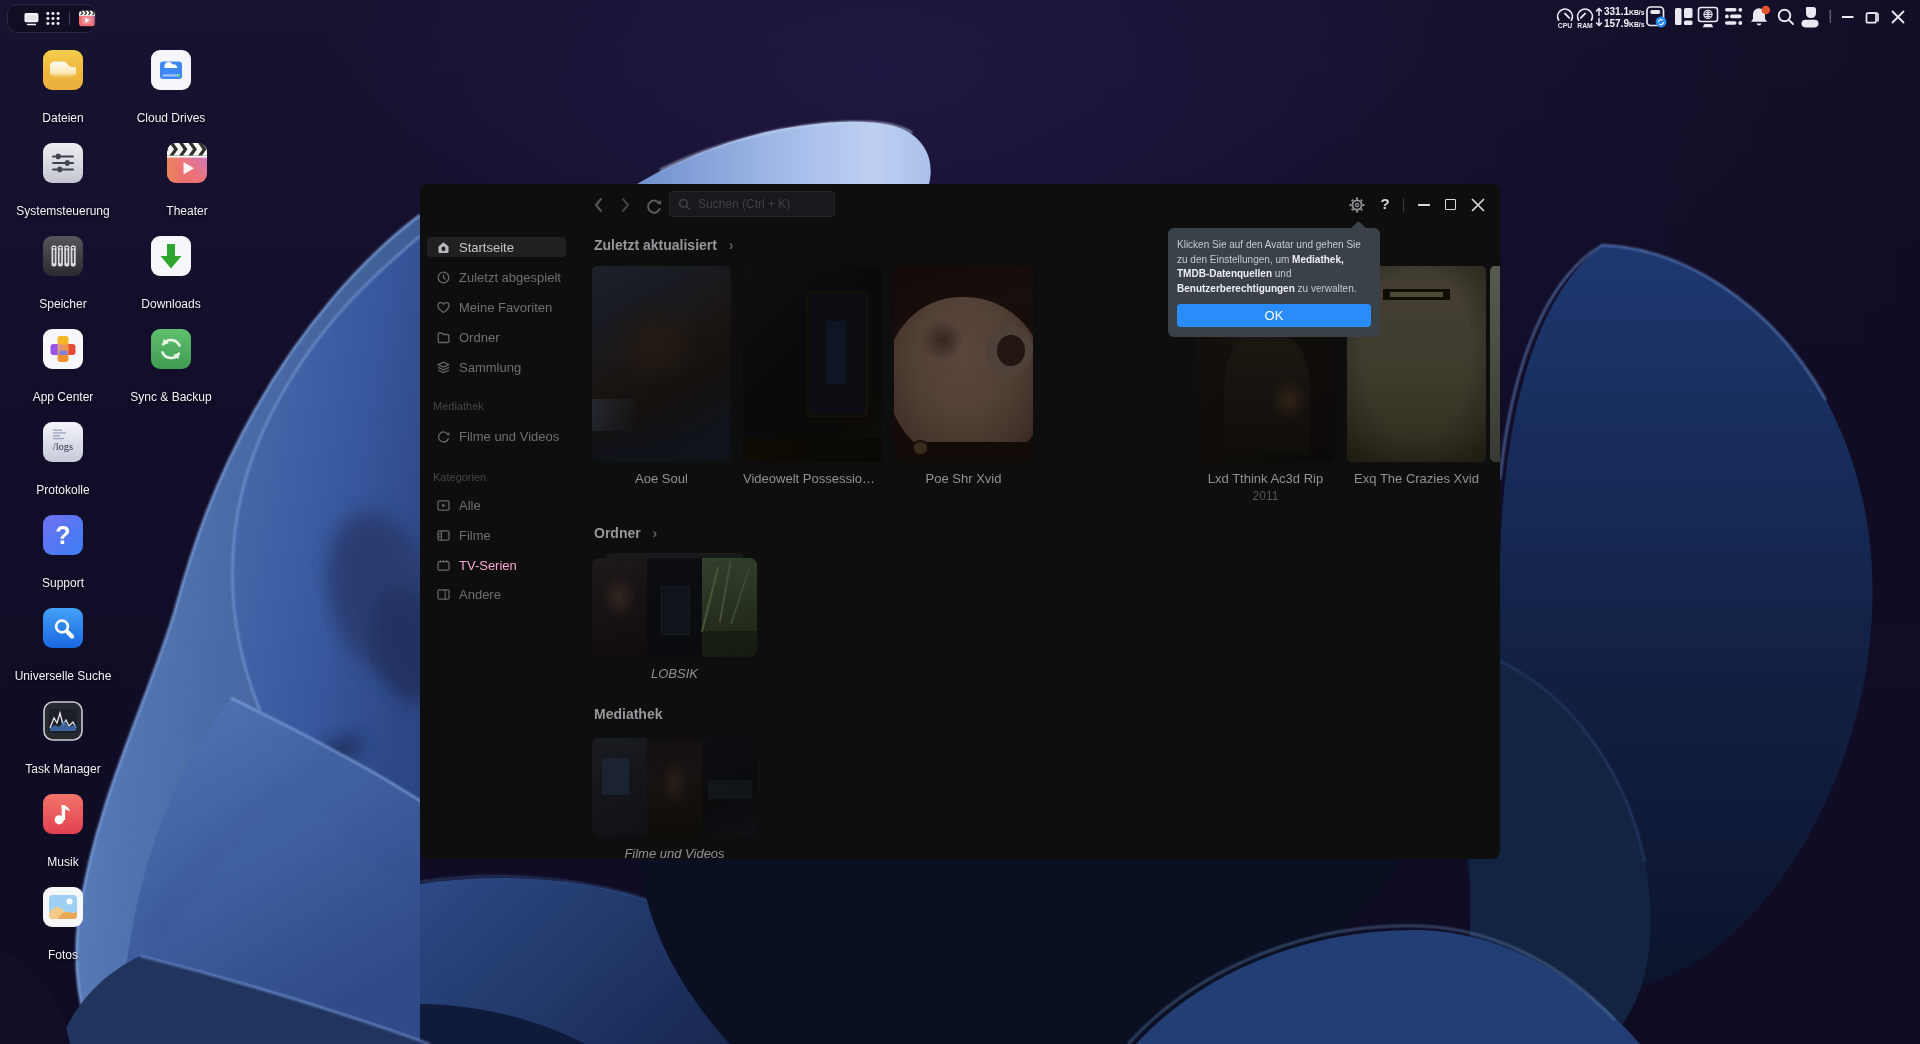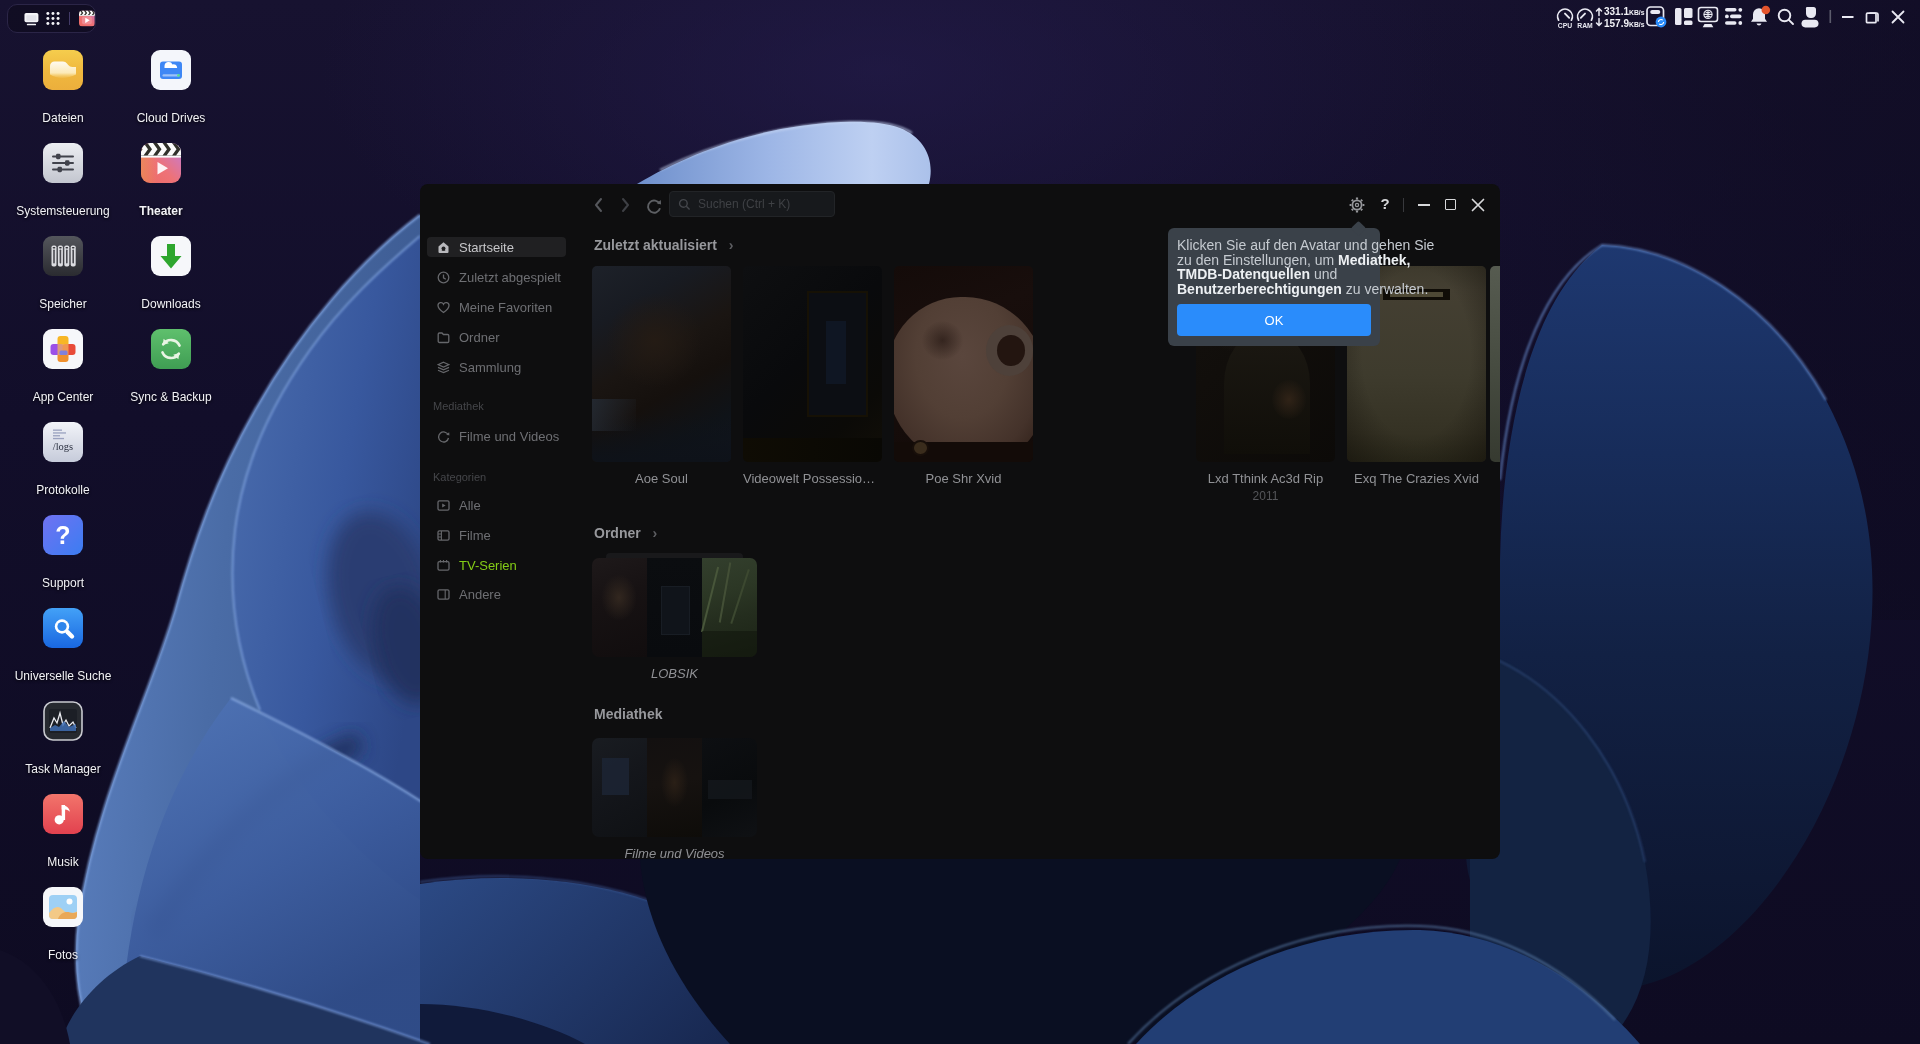--- a/index.html
+++ b/index.html
@@ -16,23 +16,23 @@
   .h-row .chev { color:#5d5e62; font-weight:bold; margin-left:8px; }
   .card { position:absolute; width:139px; }
   .card .img { width:139px; height:196px; border-radius:5px; overflow:hidden; position:relative; }
   .card .t { margin-top:9px; text-align:center; font-size:13px; color:#909195; white-space:nowrap; overflow:hidden; text-overflow:ellipsis; }
   .card .y { margin-top:3px; text-align:center; font-size:12px; color:#55565a; }
   .fcard { position:absolute; width:165px; }
   .fcard .img { width:165px; height:99px; border-radius:7px; overflow:hidden; position:relative; display:flex; }
   .fcard .t { margin-top:9px; text-align:center; font-size:13px; color:#909195; white-space:nowrap;font-style:italic; }
   #tip { position:absolute; left:1168px; top:228px; width:212px; background:#3a4149; border-radius:6px; padding:10px 9px 10px; z-index:40; }
   #tip:before { content:""; position:absolute; top:-5px; right:16px; width:11px; height:11px; background:#3a4149; transform:rotate(45deg); border-radius:2px; }
-  #tip .txt { font-size:14px; line-height:14.6px; color:#c5cad0; white-space:nowrap; }
+  #tip .txt { font-size:10px; line-height:14.6px; color:#c5cad0; white-space:nowrap; }
   #tip .txt b { color:#edf0f3; font-weight:bold; }
-  #tip .ok { margin-top:8px; height:32px; background:#2a8cfb; border-radius:4px; color:#fff; font-size:13px; display:flex; align-items:center; justify-content:center; }
+  #tip .ok { margin-top:8px; height:23px; background:#2a8cfb; border-radius:4px; color:#fff; font-size:13px; display:flex; align-items:center; justify-content:center; }
 </style>
 </head>
 <body>
 <div id="stage">
 <svg id="wall" width="1920" height="1044" viewBox="0 0 1920 1044">
   <defs>
     <linearGradient id="bgv" x1="0" y1="0" x2="0" y2="1">
       <stop offset="0" stop-color="#171230"></stop>
           <stop offset=".4" stop-color="#120e2a"></stop>
           <stop offset="1" stop-color="#0e0b22"></stop>
@@ -283,21 +283,21 @@
           </g>
           <g fill="#41434c">
             <rect x="13" y="10.8" width="4.5" height="5.4" rx="1.4"></rect>
             <rect x="22" y="17.3" width="4.5" height="5.4" rx="1.4"></rect>
             <rect x="14.5" y="23.8" width="4.5" height="5.4" rx="1.4"></rect>
           </g>
         </svg>
 </div>
       <div class="lbl">Systemsteuerung</div>
     </div>
-<div class="dicon" style="left:101px;top:143px;font-weight:bold;">
+<div class="dicon" style="left:127px;top:143px;">
       <div class="g">
 <svg width="40" height="40" viewBox="0 0 40 40">
           <defs>
             <linearGradient id="thg" x1="0" y1="1" x2="1" y2="0">
               <stop offset="0" stop-color="#ed6a63"></stop>
               <stop offset=".45" stop-color="#ee7277"></stop>
               <stop offset=".75" stop-color="#d678ae"></stop>
               <stop offset="1" stop-color="#b06ed4"></stop>
             </linearGradient>
             <linearGradient id="thor" x1="0" y1="0" x2="1" y2="0">
@@ -583,21 +583,21 @@
           <rect x="1" y="1.8" width="11" height="9.4" rx="1.4" fill="none" stroke="#66676b" stroke-width="1.3"></rect>
           <path d="M5.2 4.4 l3.4 2.1 l-3.4 2.1 Z" fill="#66676b"></path>
         </svg>
     Alle</div>
   <div style="position:absolute;left:17px;top:341px;display:flex;align-items:center;gap:9px;color:#6e6f73;font-size:13px;height:20px;">
     <svg width="13" height="13" viewBox="0 0 13 13">
           <rect x="1" y="1.8" width="11" height="9.4" rx="1.4" fill="none" stroke="#66676b" stroke-width="1.3"></rect>
           <path d="M4.4 2 V11 M1.2 5 h3 M1.2 8 h3" stroke="#66676b" stroke-width="1.1" fill="none"></path>
         </svg>
     Filme</div>
-  <div style="position:absolute;left:17px;top:371px;display:flex;align-items:center;gap:9px;color:#84cc16;font-size:13px;height:20px;">
+  <div style="position:absolute;left:17px;top:371px;display:flex;align-items:center;gap:9px;color:#f9a8d4;font-size:13px;height:20px;">
     <svg width="13" height="13" viewBox="0 0 13 13">
           <rect x="1" y="2.6" width="11" height="8.6" rx="1.4" fill="none" stroke="#66676b" stroke-width="1.3"></rect>
           <path d="M3.4 1 v2.4 M6.5 1 v2.4 M9.6 1 v2.4" stroke="#66676b" stroke-width="1.1"></path>
         </svg>
     TV-Serien</div>
   <div style="position:absolute;left:17px;top:400px;display:flex;align-items:center;gap:9px;color:#6e6f73;font-size:13px;height:20px;">
     <svg width="13" height="13" viewBox="0 0 13 13">
           <rect x="1" y="1.8" width="11" height="9.4" rx="1.4" fill="none" stroke="#66676b" stroke-width="1.3"></rect>
           <path d="M8.2 2 V11" stroke="#66676b" stroke-width="1.1"></path>
         </svg>

